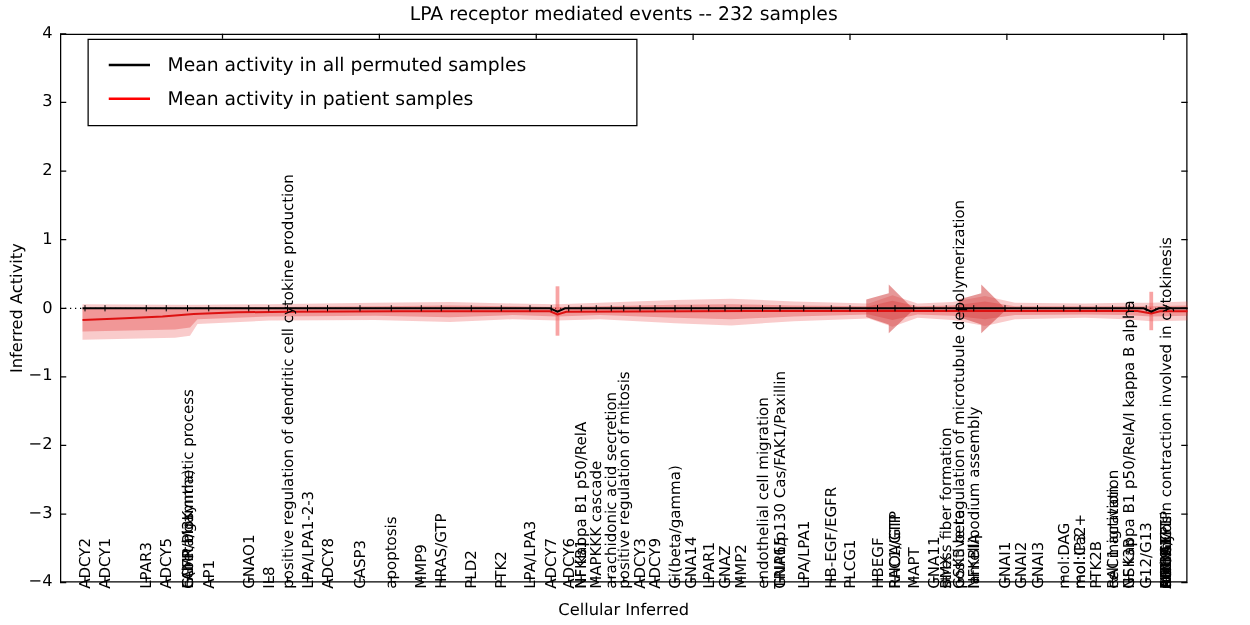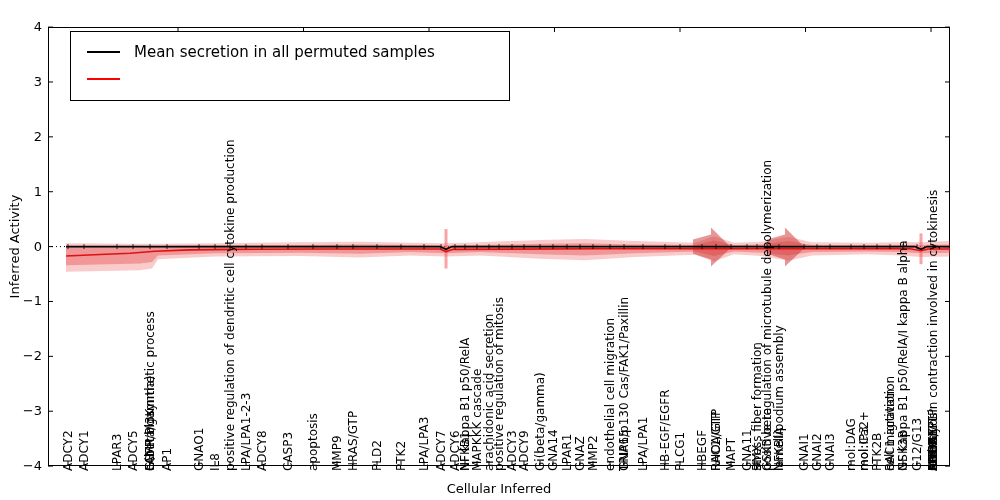--- a/index.html
+++ b/index.html
@@ -22,20 +22,21 @@
   .legend-row{display:flex;align-items:center;height:27px;}
   .legend-swatch{display:inline-block;width:33px;height:2px;margin:0 14px 0 16px;}
   .sw-black{background:#000000;}
   .sw-red{background:#ff0000;}
   .legend-label{font-size:15px;white-space:nowrap;}
 </style>
 </head>
 <body>
 
 <div id="figure">
+  <div id="title">LPA receptor mediated events -- 232 samples</div>
 
   <div id="plot-border"></div>
   <svg id="plot-svg" width="1000" height="500">
       <line x1="48" y1="246.6" x2="950" y2="246.6" stroke="#000000" stroke-width="1" stroke-dasharray="1,3"></line>
       <path d="M66,243.3075 L66,243.3075 L140,243.85625 L152,243.85625 L158,243.85625 L215,243.3075 L300,242.21 L360,241.66125 L410,242.75875 L446,243.3075 L480,242.21 L540,240.015 L585,238.9175 L635,241.11249999999998 L695,242.75875 L714,236.17374999999998 L734,242.75875 L762,241.66125 L788,236.7225 L812,242.21 L868,242.75875 L900,242.21 L921,242.21 L950,241.11249999999998 L950,256.4775 L921,257.02625 L900,255.38 L868,254.2825 L812,255.38 L788,260.8675 L762,255.92875 L734,254.2825 L714,261.41625 L695,254.83124999999998 L635,257.02625 L585,260.31875 L540,258.6725 L480,255.38 L446,256.4775 L410,255.38 L360,257.575 L300,255.92875 L215,256.4775 L158,259.22125 L152,268.55 L140,270.19625 L66,271.8425 Z" fill="rgba(232,62,62,0.27)" stroke="none"></path>
       <path d="M66,246.6 L66,246.6 L140,247.14875 L152,246.6 L158,246.05124999999998 L215,245.5025 L300,244.95374999999999 L360,244.405 L410,244.95374999999999 L446,245.5025 L480,244.95374999999999 L540,243.85625 L585,243.3075 L635,244.405 L695,244.95374999999999 L714,240.56375 L734,244.95374999999999 L762,244.405 L788,241.11249999999998 L812,244.95374999999999 L868,244.95374999999999 L900,244.95374999999999 L921,244.95374999999999 L950,244.405 L950,252.63625 L921,253.185 L900,252.0875 L868,251.53875 L812,252.0875 L788,255.38 L762,252.63625 L734,251.53875 L714,255.92875 L695,251.53875 L635,253.185 L585,255.38 L540,254.2825 L480,252.0875 L446,253.185 L410,252.0875 L360,253.73375 L300,252.63625 L215,253.185 L158,255.38 L152,261.965 L140,263.61125 L66,265.2575 Z" fill="rgba(225,45,45,0.33)" stroke="none"></path>
       <polygon points="693,239.6 711,234.6 711,227.6 731,247.6 711,266.6 711,259.6 693,253.6" fill="rgba(205,50,50,0.5)" stroke="none"></polygon>
       <polygon points="767,239.6 785,234.6 785,227.6 805,247.6 785,266.6 785,259.6 767,253.6" fill="rgba(205,50,50,0.5)" stroke="none"></polygon>
       <rect x="444.5" y="229.04" width="3" height="39.51000000000002" fill="rgba(243,90,90,0.55)"></rect>
       <rect x="919.5" y="233.43" width="3" height="30.72999999999996" fill="rgba(243,90,90,0.55)"></rect>
@@ -129,19 +130,20 @@
       <div class="ytick-label" style="left: 4px; top: 73.975px;">3</div>
       <div class="ytick-label" style="left: 4px; top: 19.1px;">4</div>
     </div>
 
   <div id="ylabel">Inferred Activity</div>
   <div id="xlabel">Cellular Inferred</div>
 
   <div id="legend">
     <div class="legend-row">
       <span class="legend-swatch sw-black"></span>
-      <span class="legend-label">Mean secretion in all permuted samples</span>
+      <span class="legend-label">Mean activity in all permuted samples</span>
     </div>
     <div class="legend-row">
       <span class="legend-swatch sw-red"></span>
+      <span class="legend-label">Mean activity in patient samples</span>
     </div>
   </div>
 </div>
 
 </body></html>

